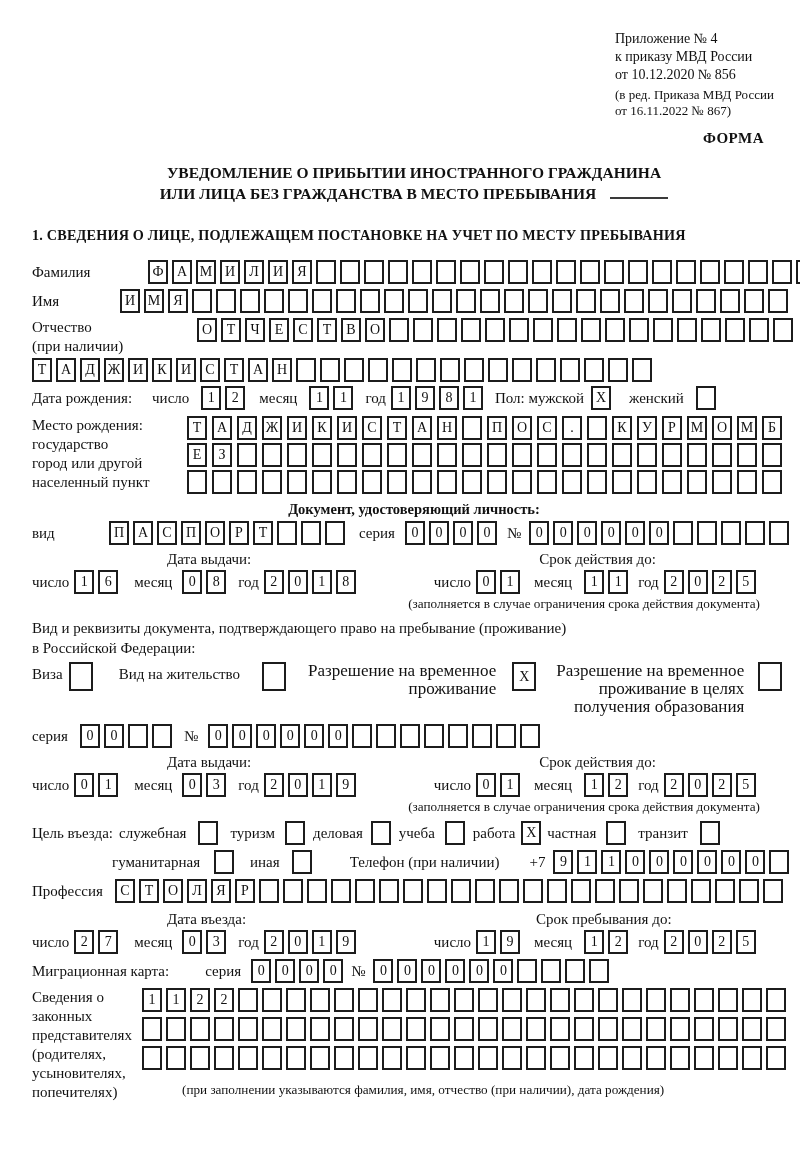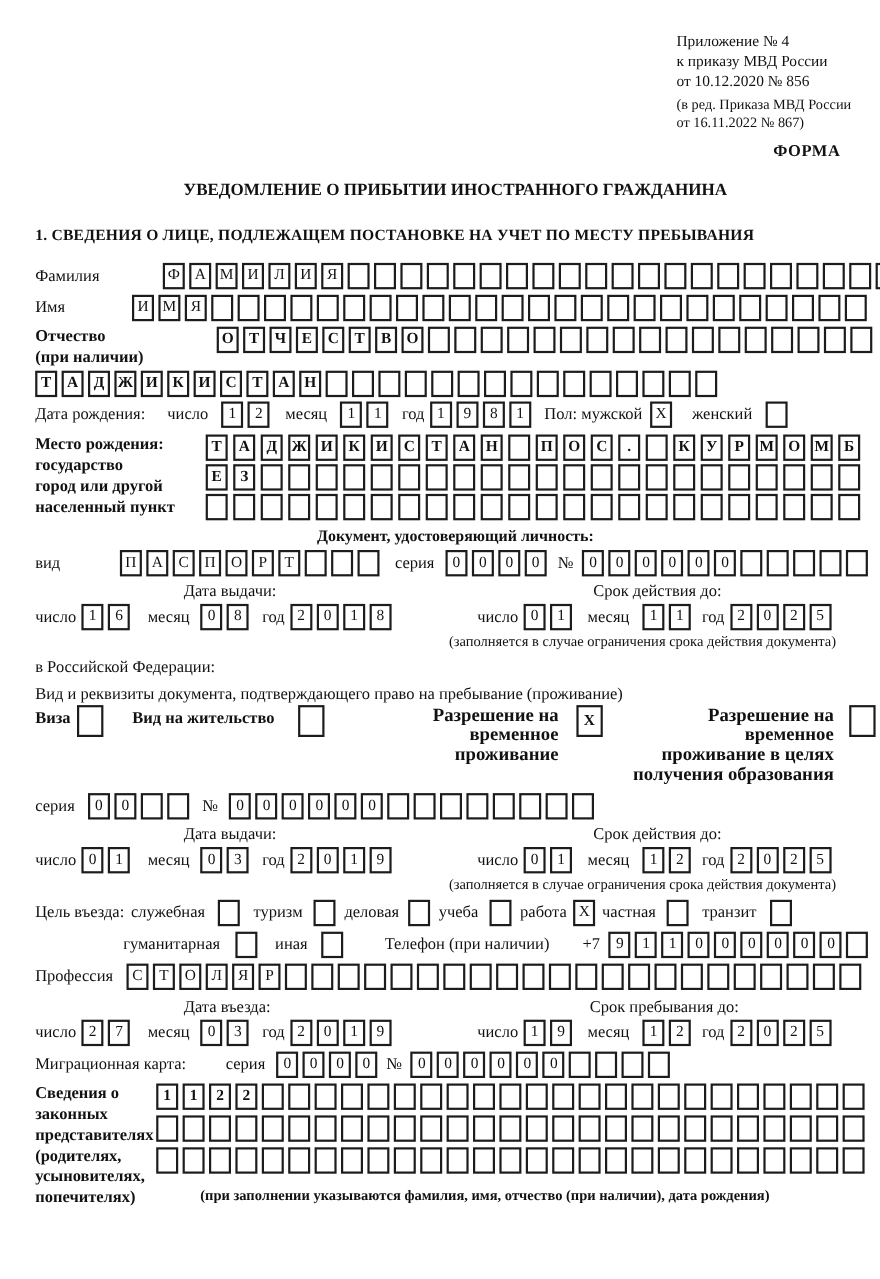--- a/index.html
+++ b/index.html
@@ -16,21 +16,21 @@
   .appendix .ed.first { margin-top:3px; }
   .forma { text-align:right; padding-right:32px; font-weight:bold; font-size:15px; margin-top:10px; line-height:19px; letter-spacing:.5px; }
 
   
   .title { text-align:center; font-weight:bold; font-size:15.5px; line-height:21px; margin-top:14px; }
   .blank-line { display:inline-block; width:58px; border-bottom:2px solid #3a3a3a; margin-left:14px; }
   .section-title { font-weight:bold; font-size:14.2px; margin-top:22px; line-height:18px; letter-spacing:.2px; }
 
   
   .row { display:flex; align-items:center; margin-bottom:5px; }
-  .row.top { align-items:flex-start;font-weight:bold; }
+  .row.top { align-items:flex-start; }
   .lbl { font-size:15px; line-height:24px; flex:0 0 auto; }
   .lbl.s { line-height:19px; }
   .cells { display:flex; gap:4px; flex:0 0 auto; }
   .cells.g5 { gap:5px; }
   .cell, .checkbox {
     width:20px; height:24px; border:2px solid #1c1c1c; background:#fff;
     display:inline-flex; align-items:center; justify-content:center;
     font-size:14px; line-height:1; flex:0 0 auto;
   }
   .checkbox.tall { width:24px; height:29px; }
@@ -52,20 +52,23 @@
     <div>к приказу МВД России</div>
     <div>от 10.12.2020 № 856</div>
     <div class="ed first">(в ред. Приказа МВД России</div>
     <div class="ed">от 16.11.2022 № 867)</div>
   </div>
 
   <div class="forma">ФОРМА</div>
 
   <div class="title">
     <div>УВЕДОМЛЕНИЕ О ПРИБЫТИИ ИНОСТРАННОГО ГРАЖДАНИНА</div>
+    <div>
+      <span>ИЛИ ЛИЦА БЕЗ ГРАЖДАНСТВА В МЕСТО ПРЕБЫВАНИЯ</span><span class="blank-line"></span>
+    </div>
   </div>
 
   <div class="section-title">1. СВЕДЕНИЯ О ЛИЦЕ, ПОДЛЕЖАЩЕМ ПОСТАНОВКЕ НА УЧЕТ ПО МЕСТУ ПРЕБЫВАНИЯ</div>
 
   <div class="row first-rows">
     <span class="lbl" style="width:88px">Фамилия</span>
     <div class="cells">
         <span class="cell">Ф</span>
         <span class="cell">А</span>
         <span class="cell">М</span>
@@ -386,22 +389,22 @@
     <div class="cells">
         <span class="cell">2</span>
         <span class="cell">0</span>
         <span class="cell">2</span>
         <span class="cell">5</span>
       </div>
   </div>
 
   <div class="note right" style="margin-bottom:6px">(заполняется в случае ограничения срока действия документа)</div>
 
+  <div class="lbl" style="line-height:20px">Вид и реквизиты документа, подтверждающего право на пребывание (проживание)</div>
   <div class="lbl" style="line-height:20px;margin-bottom:4px">в Российской Федерации:</div>
-  <div class="lbl" style="line-height:20px">Вид и реквизиты документа, подтверждающего право на пребывание (проживание)</div>
 
   <div class="row top" style="margin-bottom:8px">
     <span class="lbl">Виза</span>
     <span class="checkbox tall" style="margin-left:6px"></span>
     <span class="lbl" style="margin-left:26px">Вид на жительство</span>
     <span class="checkbox tall" style="margin-left:22px"></span>
     <div class="center-lbl" style="margin-left:22px">
       <div>Разрешение на временное</div>
       <div>проживание</div>
     </div>

